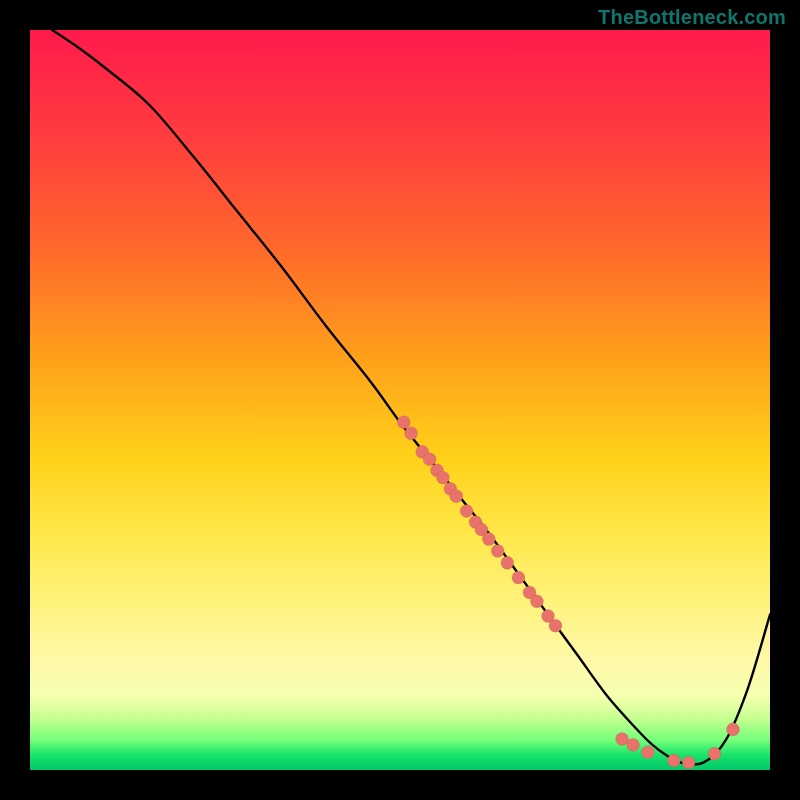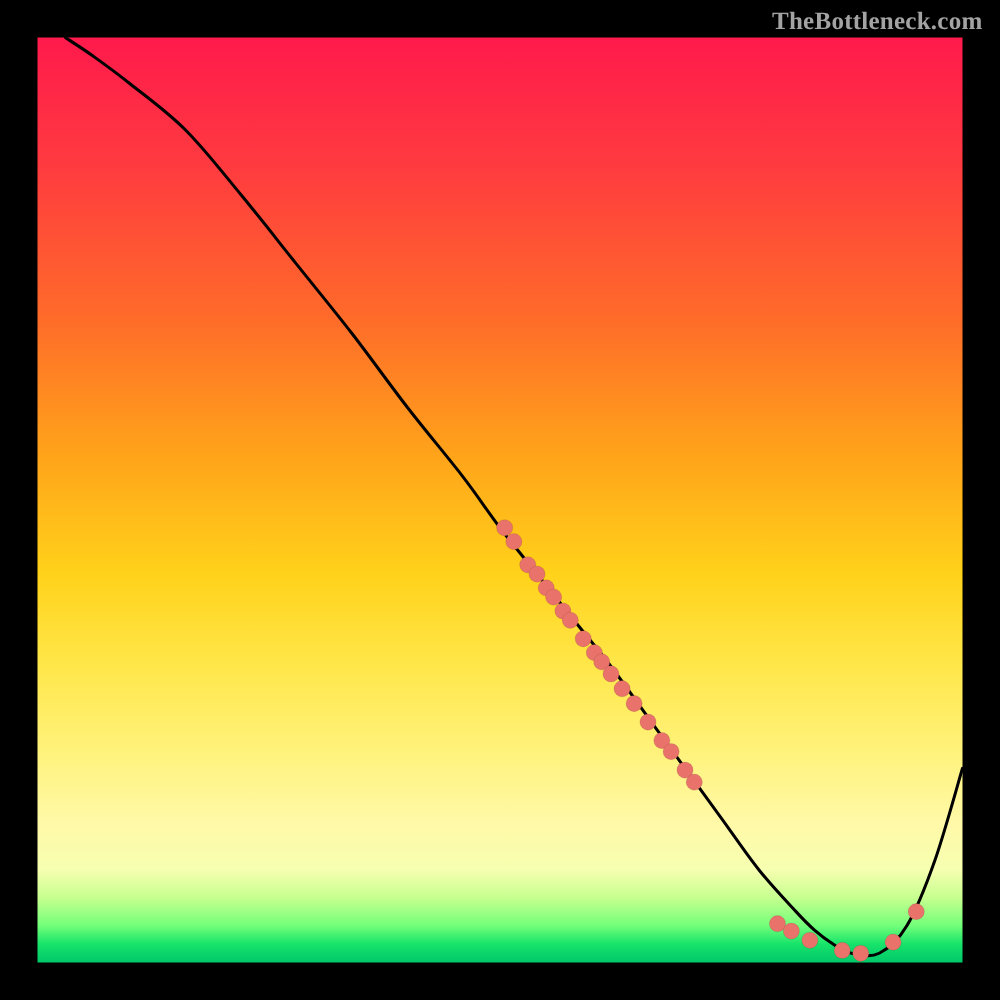--- a/index.html
+++ b/index.html
@@ -39,24 +39,24 @@
       #c6ff8f 93%,
       #74ff7a 96%,
       #17e36a 98%,
       #00c86a 100%
     );
   }
   .watermark {
     position: absolute;
     top: 6px;
     right: 14px;
-    font-family: Liberation Serif, serif;
+    font-family: Liberation Sans, sans-serif;
     font-size: 20px;
     font-weight: 600;
-    color: #a3a3a3;
+    color: #0f766e;
     letter-spacing: 0.2px;
     user-select: none;
     margin-left: 47px;
   }
   svg.overlay {
     position: absolute;
     left: 30px;
     top: 30px;
     width: 740px;
     height: 740px;

